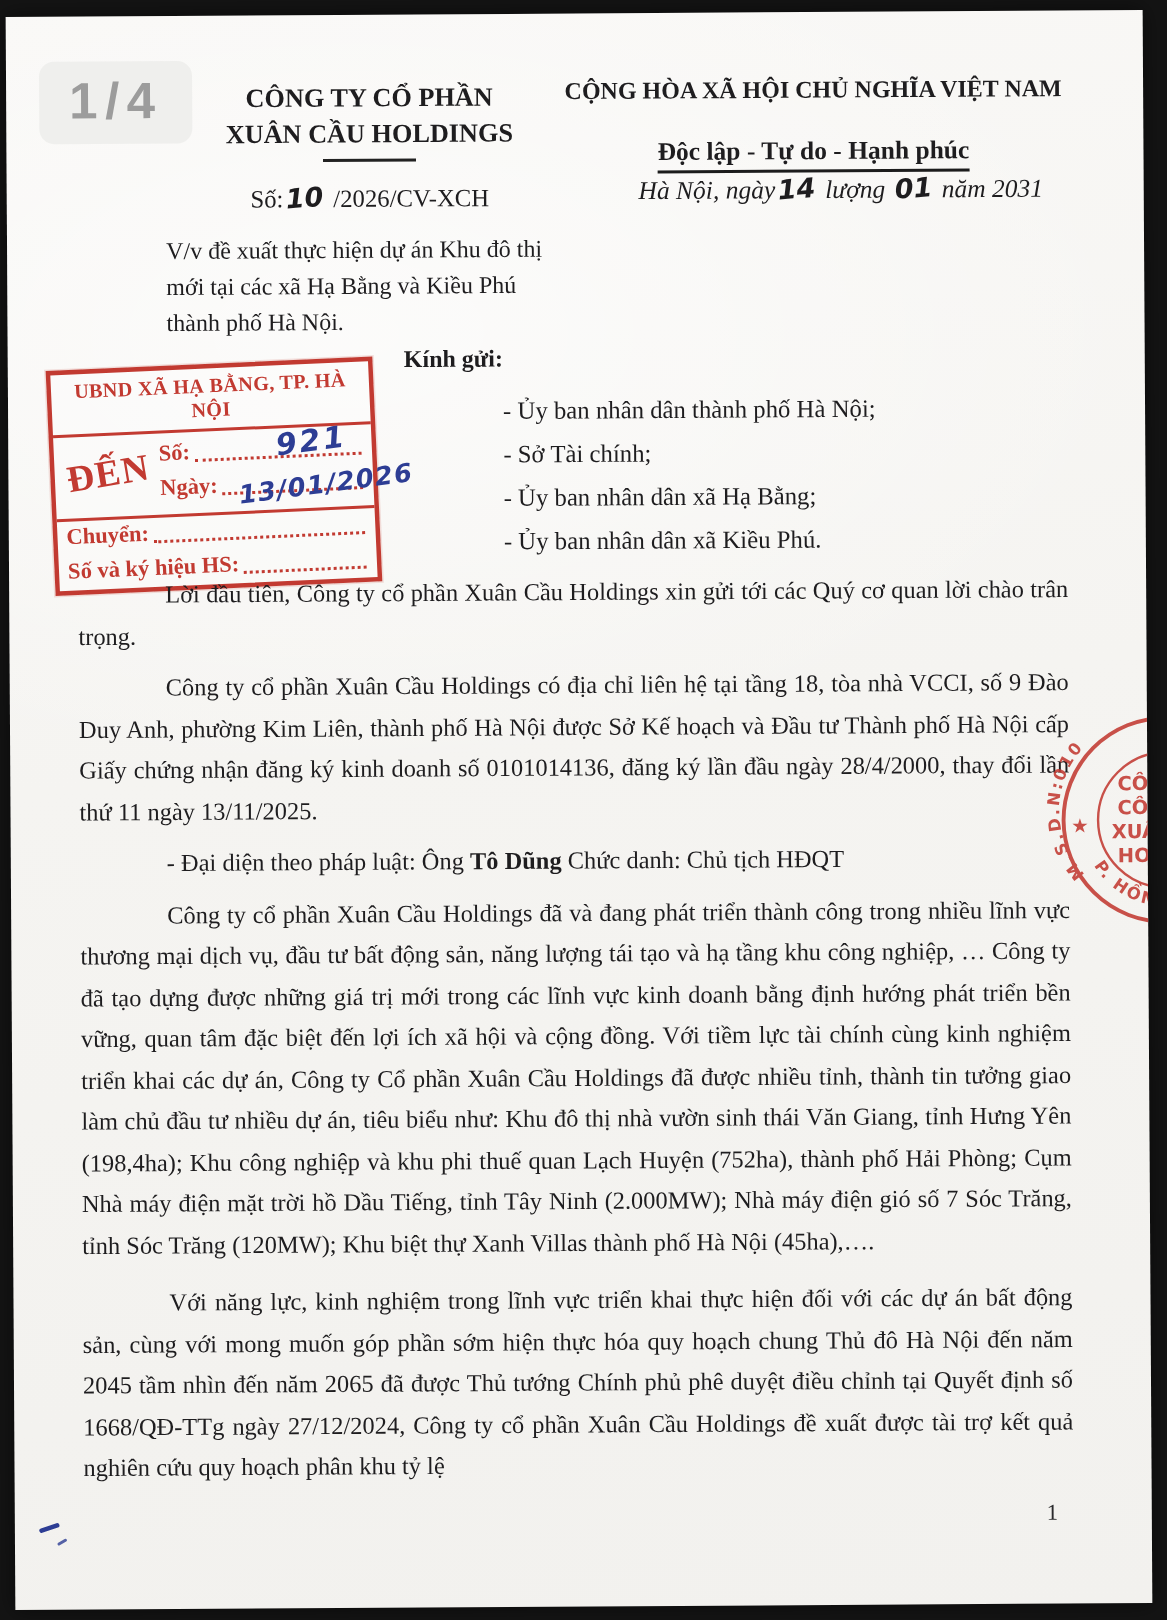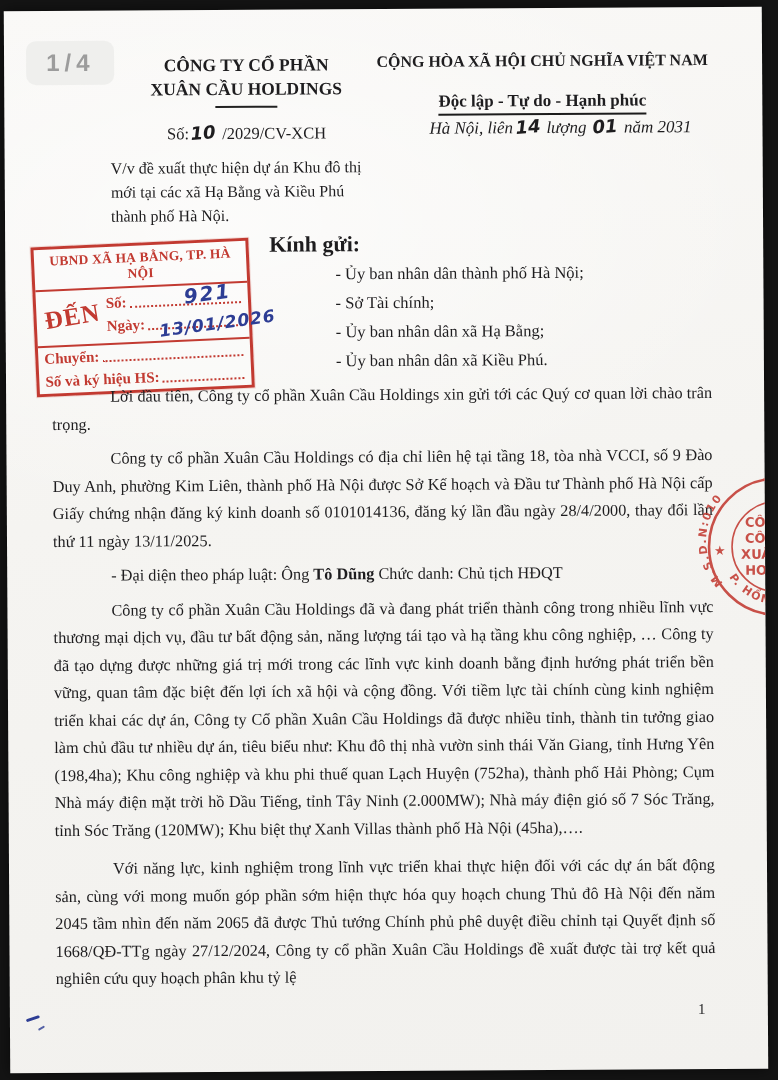--- a/index.html
+++ b/index.html
@@ -16,21 +16,21 @@
     transform:rotate(-0.35deg);
     overflow:hidden;
     box-shadow:0 0 14px rgba(0,0,0,.55);
     color:#1e1d1f;
   }
   
   .page-pill{
     position:absolute;left:22px;top:30px;padding:8px 20px;
     background:rgba(238,238,236,.95);border-radius:10px;
     font-family:"Liberation Sans","DejaVu Sans",sans-serif;
-    font-weight:700;font-size:24px;color:#9c9c9c;letter-spacing:5px;
+    font-weight:700;font-size:34px;color:#9c9c9c;letter-spacing:5px;
   }
   
   .company{position:absolute;left:92px;top:44px;width:300px;text-align:center;}
   .company .l{font-weight:700;font-size:17.5px;line-height:1.35;}
   .company .rule{width:62px;height:0;border-top:2px solid #222;margin:5px auto 0;}
   .motto{position:absolute;left:362px;top:44px;width:352px;text-align:center;}
   .motto .l1{font-weight:700;font-size:16px;}
   .motto .l2{display:inline-block;font-weight:700;font-size:17px;margin-top:3px;
              border-bottom:2px solid #1c1c1c;padding-bottom:2px;}
   .doc-no{position:absolute;left:92px;top:112px;width:300px;text-align:center;font-size:16.5px;}
@@ -54,21 +54,21 @@
              padding:0 6px 0 2px;}
   .stamp-mid-right{flex:1;position:relative;}
   .stamp-row{display:flex;align-items:flex-end;font-weight:700;font-size:15px;padding:3px 6px;}
   .stamp-mid-right .stamp-row{padding:3px 0;}
   .leader{flex:1;border-bottom:2px dotted #c23a31;margin:0 1px 3px 3px;min-width:10px;}
   .blue-hw{position:absolute;color:#2d3d94;font-family:"DejaVu Sans",sans-serif;
            font-style:italic;font-weight:600;transform:rotate(-5deg);}
   .so-val{left:78px;top:-6px;font-size:20px;letter-spacing:2px;}
   .ngay-val{left:52px;top:26px;font-size:17px;letter-spacing:1px;}
   
-  .kinh-gui{position:absolute;left:264px;top:222px;font-weight:700;font-size:22px;}
+  .kinh-gui{position:absolute;left:264px;top:222px;font-weight:700;font-size:16px;}
   .recipients{position:absolute;left:330px;top:250px;font-size:16.5px;line-height:29px;}
   
   .body-text{position:absolute;left:46px;top:372px;width:660px;
              font-size:16.3px;line-height:27.5px;text-align:justify;}
   .body-text p{margin:0 0 7px 0;text-indent:58px;}
   .body-text p.rep{margin-bottom:7px;}
   .body-text p.last{margin-top:11px;}
   b.name{font-weight:700;}
   .page-num{position:absolute;left:688px;top:994px;font-size:15px;color:#2a2a2c;}
   
@@ -91,25 +91,25 @@
     <div class="l">XUÂN CẦU HOLDINGS</div>
     <div class="rule"></div>
   </div>
 
   <div class="motto">
     <div class="l1">CỘNG HÒA XÃ HỘI CHỦ NGHĨA VIỆT NAM</div><br>
     <span class="l2">Độc lập - Tự do - Hạnh phúc</span>
   </div>
 
   <div class="doc-no">
-    <span>Số:</span><span class="hw">10</span><span> /2029/CV-XCH</span>
+    <span>Số:</span><span class="hw">10</span><span> /2026/CV-XCH</span>
   </div>
 
   <div class="date-line">
-    <span>Hà Nội, liên</span><span class="hw">14</span> <span>lượng</span> <span class="hw">01</span> <span>năm 2031</span>
+    <span>Hà Nội, ngày</span><span class="hw">14</span> <span>lượng</span> <span class="hw">01</span> <span>năm 2031</span>
   </div>
 
   <div class="subject">V/v đề xuất thực hiện dự án Khu đô thị mới tại các xã Hạ Bằng và Kiều Phú thành phố Hà Nội.</div>
 
   <div class="stamp-box">
     <div class="stamp-title">UBND XÃ HẠ BẰNG, TP. HÀ NỘI</div>
     <div class="stamp-mid">
       <div class="stamp-den">ĐẾN</div>
       <div class="stamp-mid-right">
         <div class="stamp-row">

